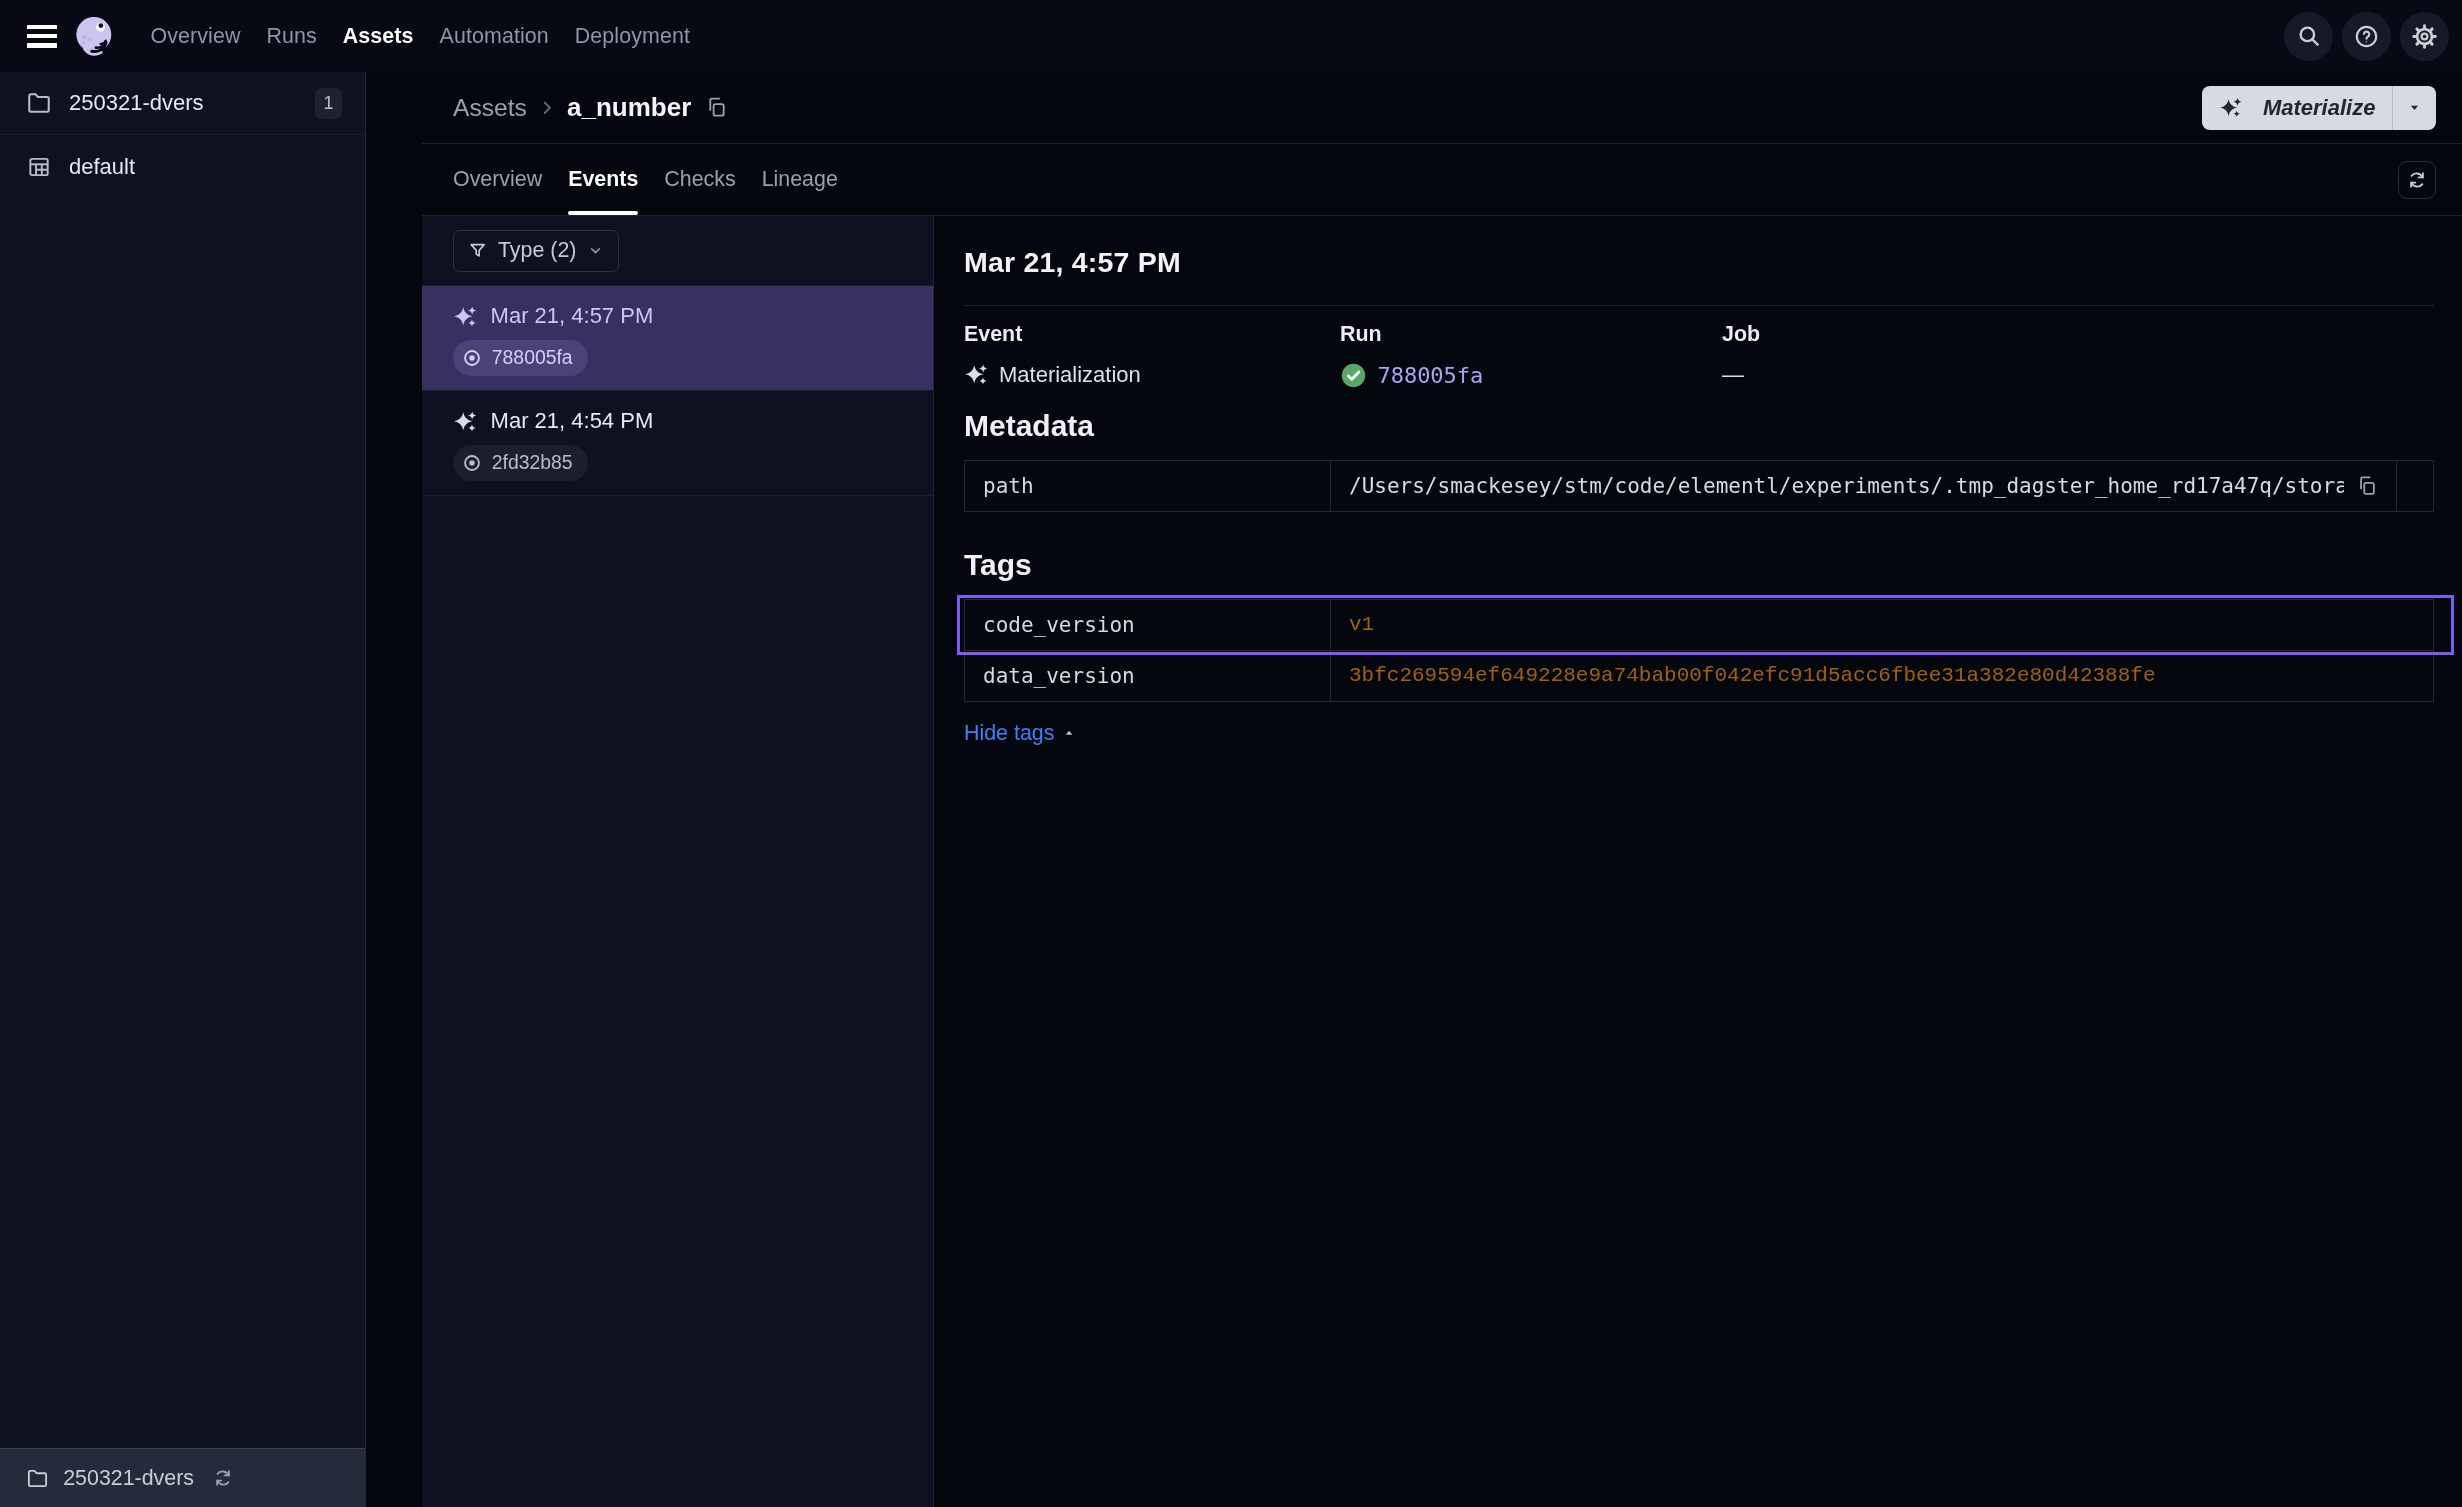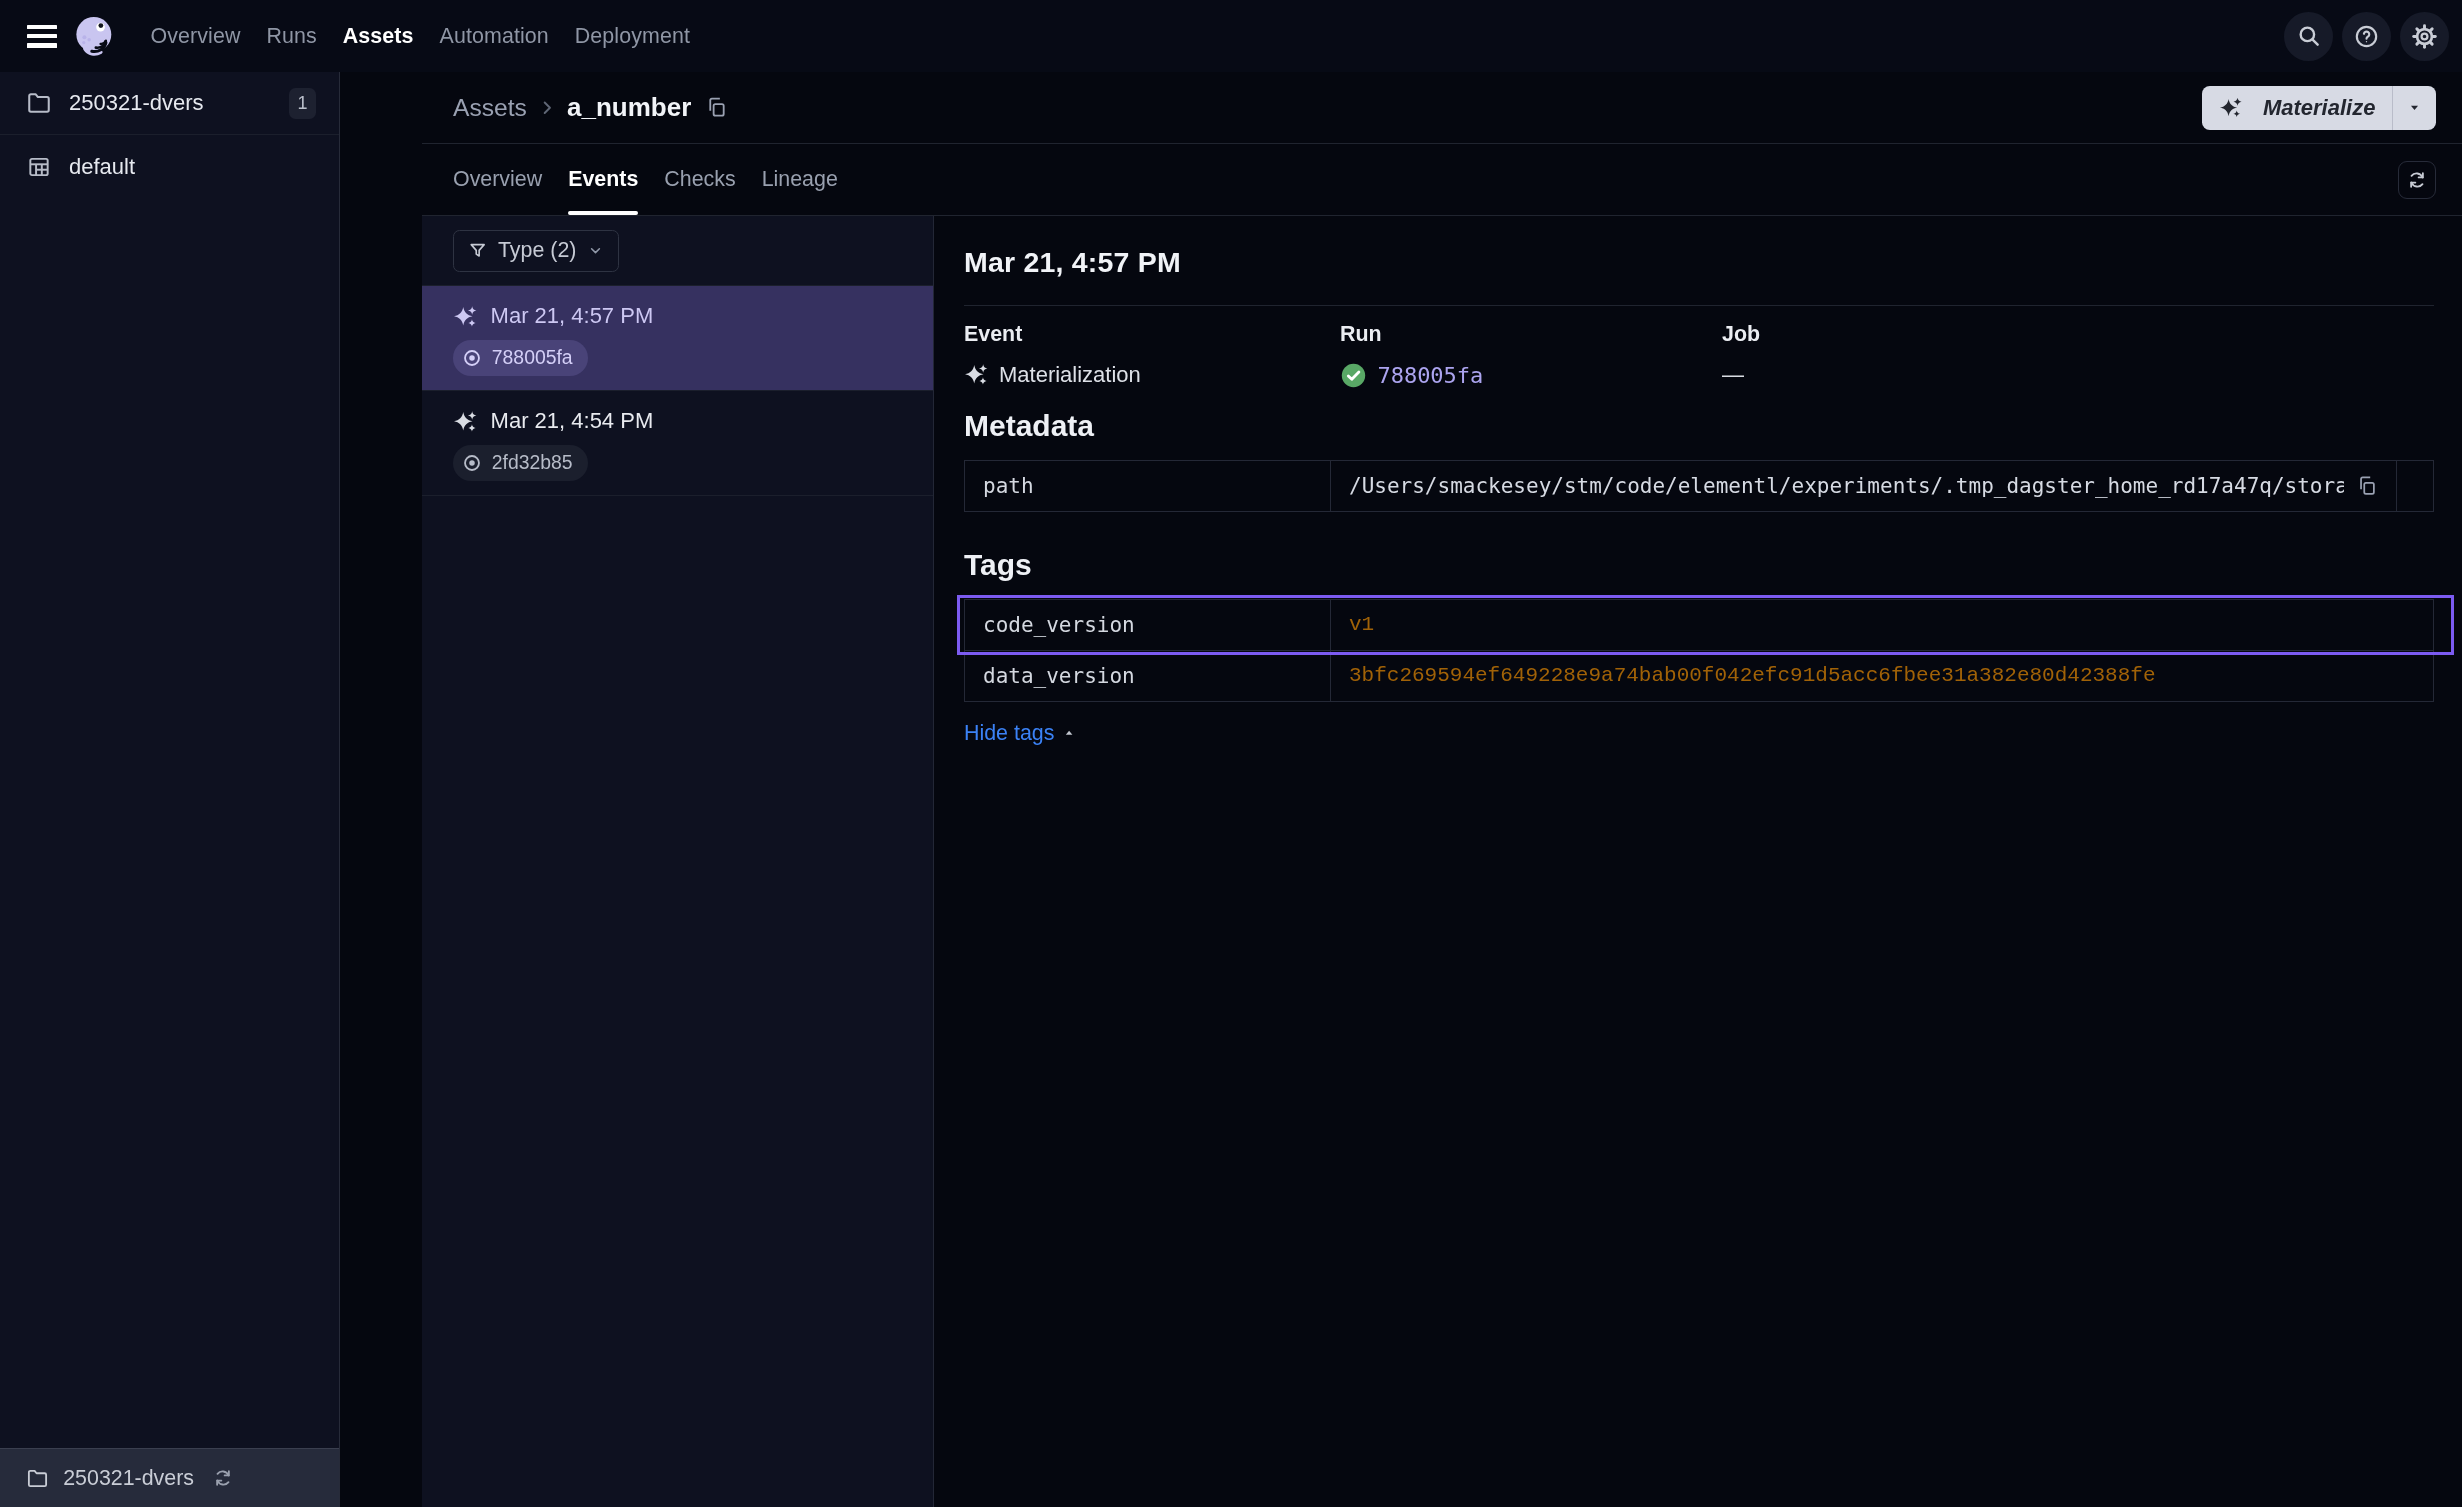--- a/index.html
+++ b/index.html
@@ -11,21 +11,21 @@
   .hamburger { margin-left:27px; width:30px; height:23px; display:flex; flex-direction:column; justify-content:space-between; cursor:pointer; }
   .hamburger span { display:block; height:4.5px; background:#FFFFFF; border-radius:0.6px; }
   .logo-btn { margin-left:15.5px; width:43px; height:43px; display:flex; align-items:center; justify-content:center; cursor:pointer; }
   .topnav { display:flex; gap:26px; margin-left:35px; }
   .topnav-item { font-size:21.4px; color:#8F96A5; cursor:pointer; letter-spacing:0.1px; }
   .topnav-item.active { color:#FFFFFF; font-weight:700; }
   .topbar-actions { margin-left:auto; margin-right:13px; display:flex; gap:9px; }
   .icon-circle { width:49px; height:49px; border-radius:50%; background:#161A28; color:#C9CDD6; display:flex; align-items:center; justify-content:center; cursor:pointer; }
 
   
-  .sidebar { position:absolute; left:0; top:72px; bottom:0; width:340px; background:#0E1120; border-right:0.6px solid #272B39; display:flex; flex-direction:column; }
+  .sidebar { position:absolute; left:0; top:72px; bottom:0; width:366px; background:#0E1120; border-right:0.6px solid #272B39; display:flex; flex-direction:column; }
   .sidebar-row { height:63px; display:flex; align-items:center; gap:17px; padding:0 23px 0 26px; font-size:22px; color:#E6E9EF; cursor:pointer; }
   .sidebar-row.bordered { border-bottom:0.6px solid #1B1F2C; }
   .sidebar-row .row-icon { color:#B7BCC8; display:flex; }
   .count-badge { margin-left:auto; background:#1D2130; color:#BBC0CB; font-size:18px; line-height:1; border-radius:6.5px; padding:6.5px 8.4px; }
   .sidebar-footer { margin-top:auto; height:59px; background:#262B3B; border-top:0.6px solid #3A3F4F; display:flex; align-items:center; gap:14.2px; padding:0 26px; font-size:21.4px; color:#C9CDD6; cursor:pointer; }
   .sidebar-footer .sync { color:#9AA0AE; display:flex; margin-left:3.9px; }
 
   
   .workspace { position:absolute; left:422px; top:72px; right:0; bottom:0; background:#05070F; display:flex; flex-direction:column; }
 

